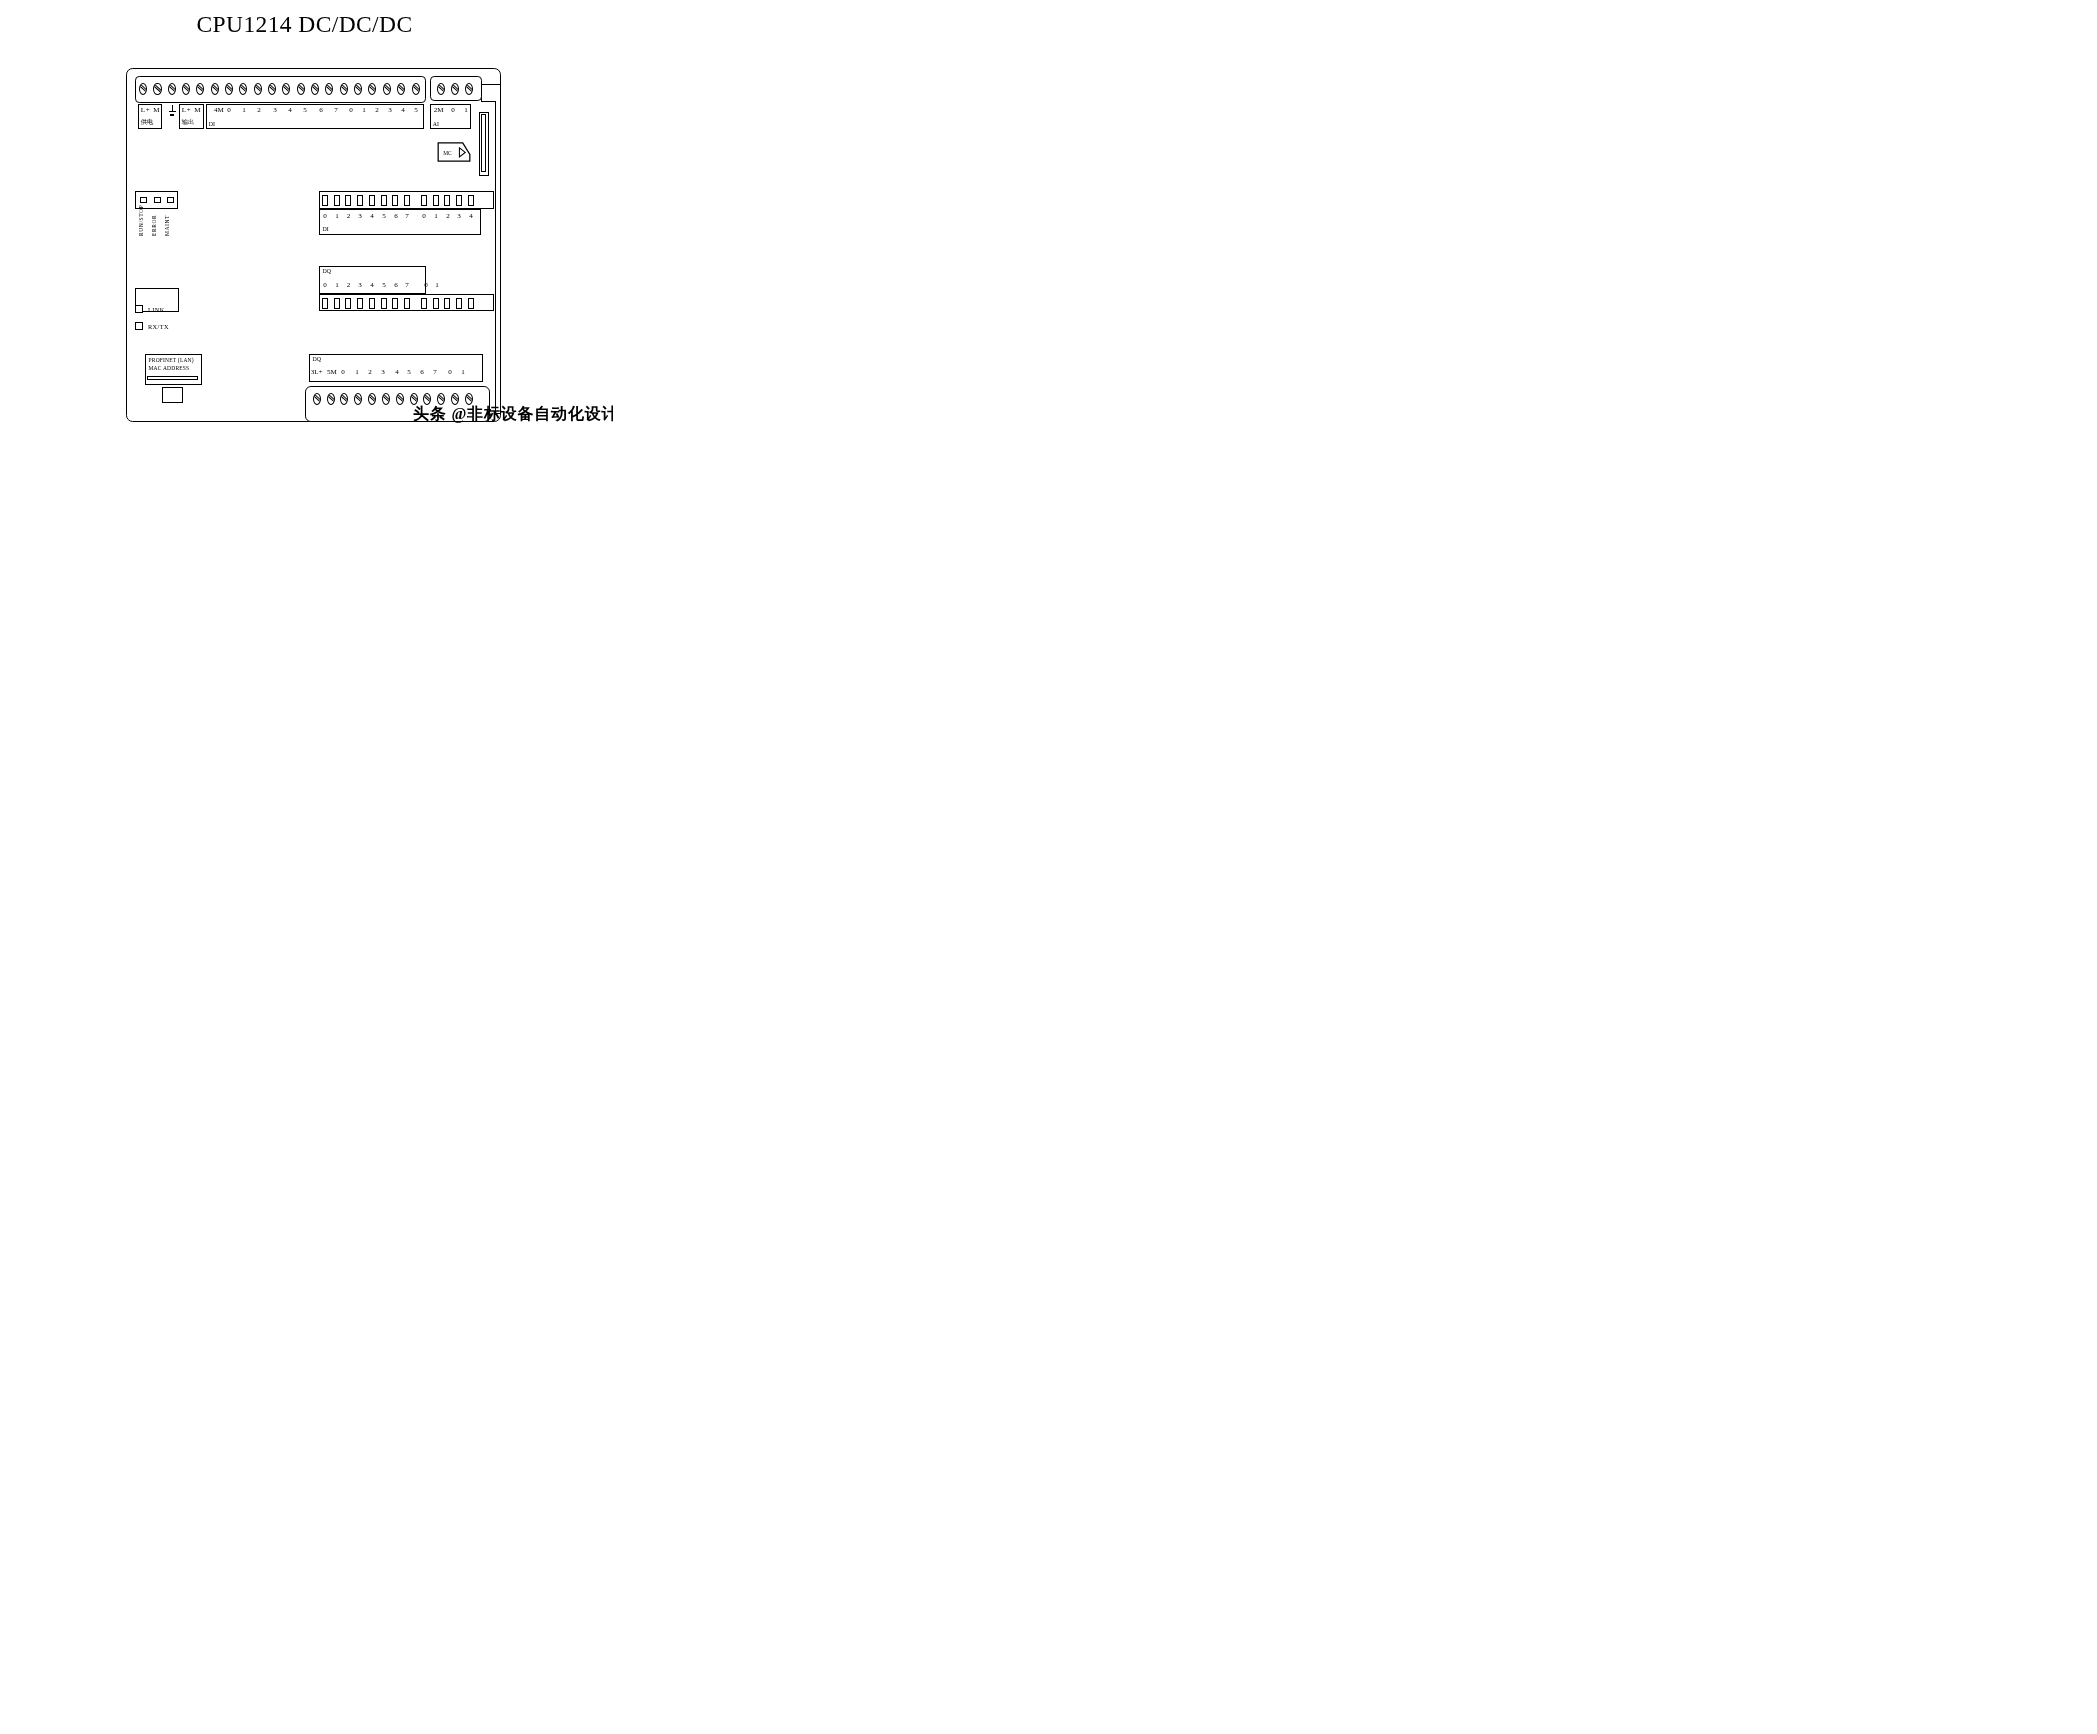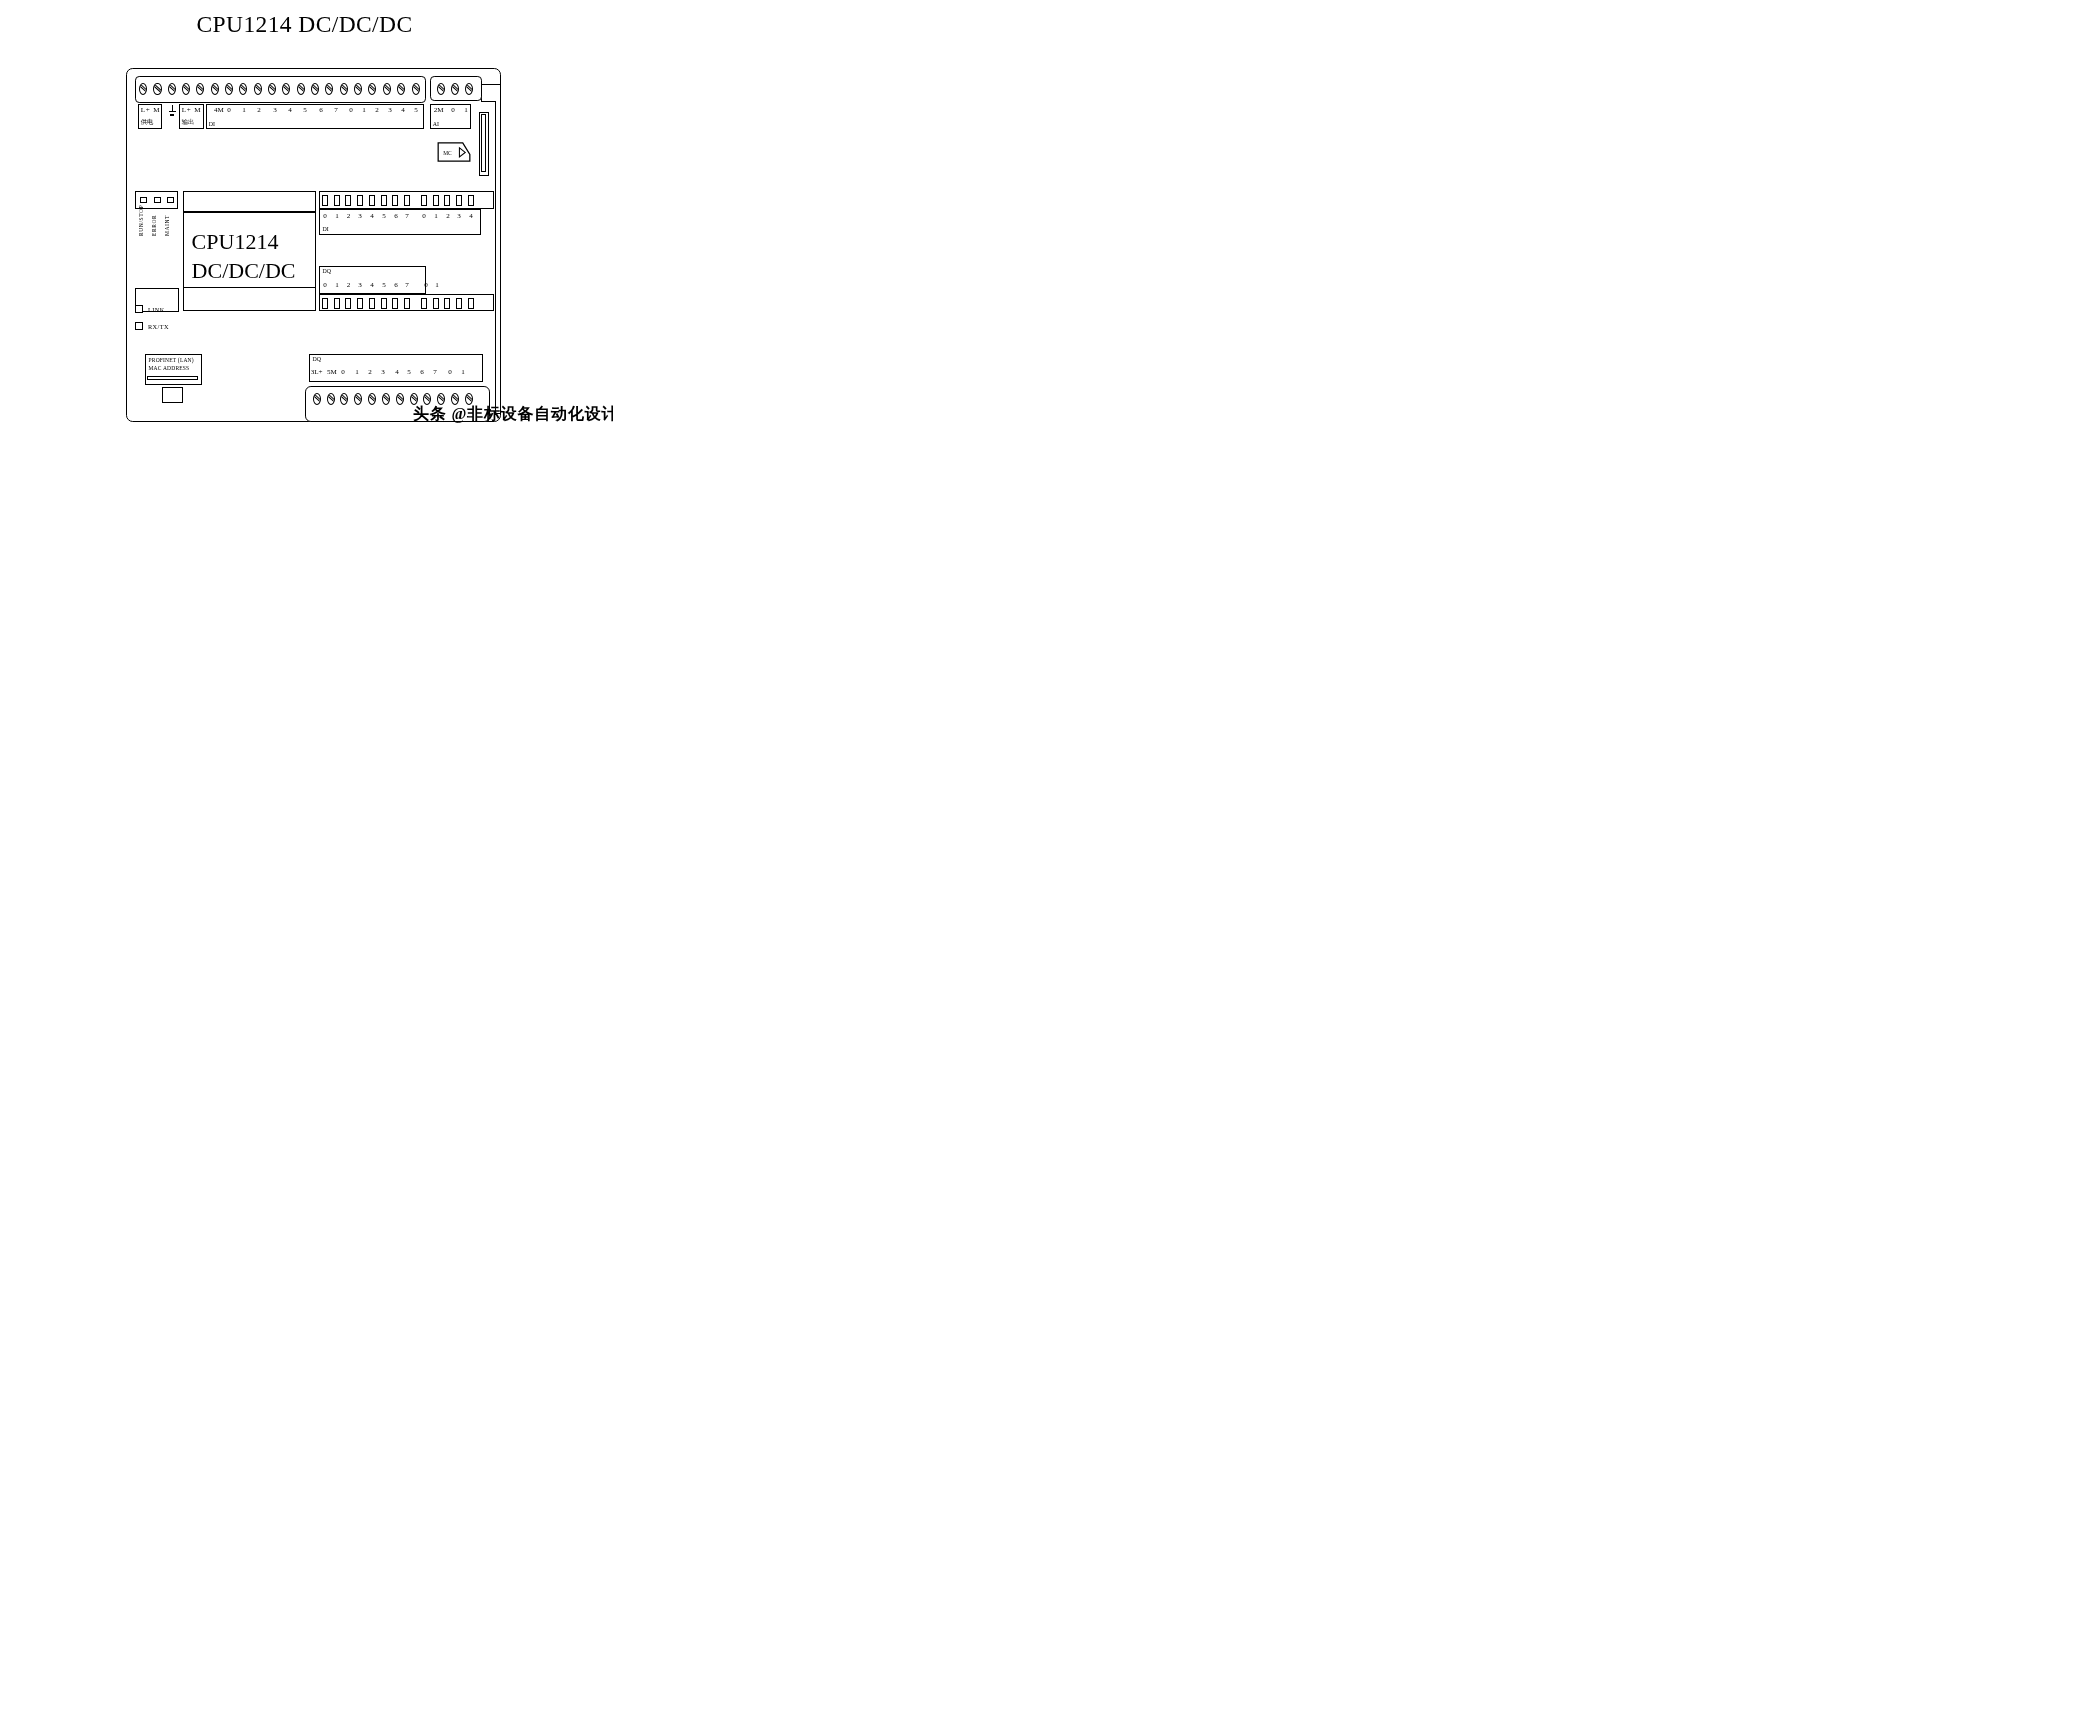--- a/index.html
+++ b/index.html
@@ -175,26 +175,20 @@
 
   <div class="box3" id="status-led-box" style="left:135px;top:191px;width:43px;height:17.6px;">
       <div class="io-led" style="left: 4.2px; top: 4.6px; width: 7.1px; height: 6.7px;"></div>
       <div class="io-led" style="left: 17.6px; top: 4.6px; width: 7.1px; height: 6.7px;"></div>
       <div class="io-led" style="left: 31px; top: 4.6px; width: 7.1px; height: 6.7px;"></div>
     </div>
   <div class="vlabel" style="left:138px;top:210px;height:26px;">RUN/STOP</div>
   <div class="vlabel" style="left:151px;top:210px;height:26px;">ERROR</div>
   <div class="vlabel" style="left:164px;top:210px;height:26px;">MAINT</div>
 
-  <div class="box3" style="left:183px;top:191px;width:133px;height:120px;">
-    <div class="line" style="left:0;top:19.3px;width:100%;height:1.3px;"></div>
-    <div class="line" style="left:0;top:95px;width:100%;height:1.3px;"></div>
-    <div class="cpu-line" style="left:7.6px;top:37px;">CPU1214</div>
-    <div class="cpu-line" style="left:7.6px;top:66px;">DC/DC/DC</div>
-  </div>
   <div class="box3" style="left:135px;top:288px;width:44px;height:24px;"></div>
 
   <div class="box3" id="di-led-row" style="left:319px;top:191px;width:175px;height:17.6px;">
       <div class="io-led" style="left: 1.9px; top: 2.5px; width: 6.3px; height: 11px;"></div>
       <div class="io-led" style="left: 13.6px; top: 2.5px; width: 6.3px; height: 11px;"></div>
       <div class="io-led" style="left: 25px; top: 2.5px; width: 6.3px; height: 11px;"></div>
       <div class="io-led" style="left: 37px; top: 2.5px; width: 6.3px; height: 11px;"></div>
       <div class="io-led" style="left: 49px; top: 2.5px; width: 6.3px; height: 11px;"></div>
       <div class="io-led" style="left: 61px; top: 2.5px; width: 6.3px; height: 11px;"></div>
       <div class="io-led" style="left: 72px; top: 2.5px; width: 6.3px; height: 11px;"></div>

